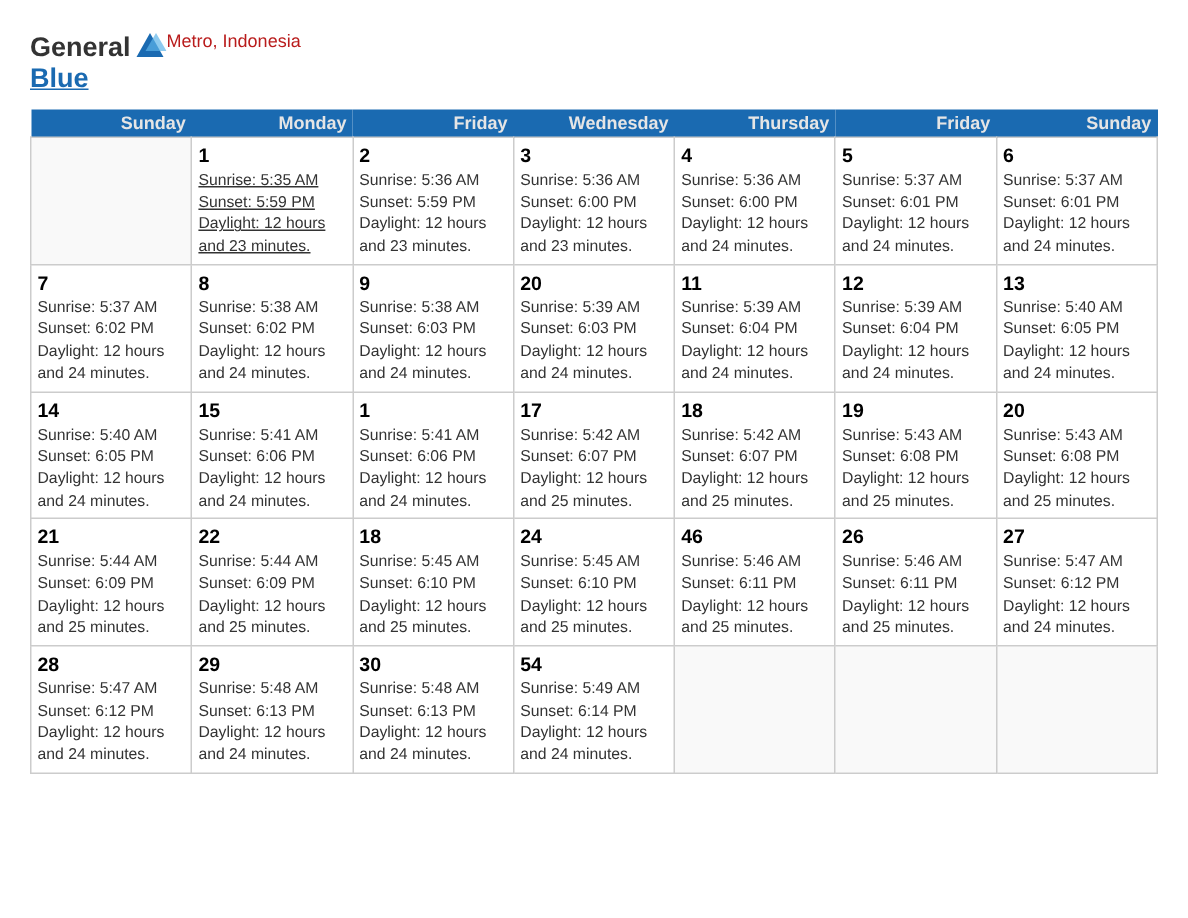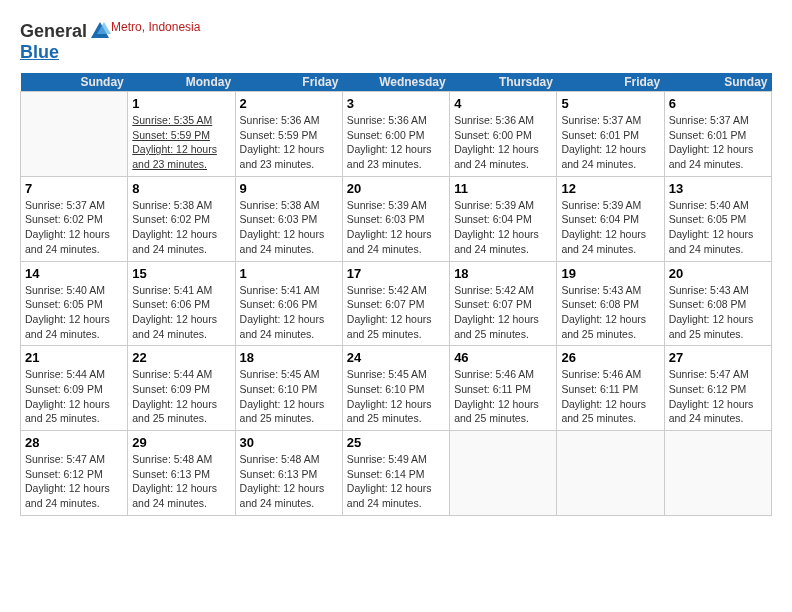--- a/index.html
+++ b/index.html
@@ -318,21 +318,21 @@
 and 24 minutes.</div>
         </td>
         <td>
           <div class="day-number">30</div>
           <div class="day-detail" style="white-space: pre-line;">Sunrise: 5:48 AM
 Sunset: 6:13 PM
 Daylight: 12 hours
 and 24 minutes.</div>
         </td>
         <td>
-          <div class="day-number">25</div>
+          <div class="day-number">54</div>
           <div class="day-detail" style="white-space: pre-line;">Sunrise: 5:49 AM
 Sunset: 6:14 PM
 Daylight: 12 hours
 and 24 minutes.</div>
         </td>
         <td class="empty"></td>
         <td class="empty"></td>
         <td class="empty"></td>
       </tr>
     </tbody>

